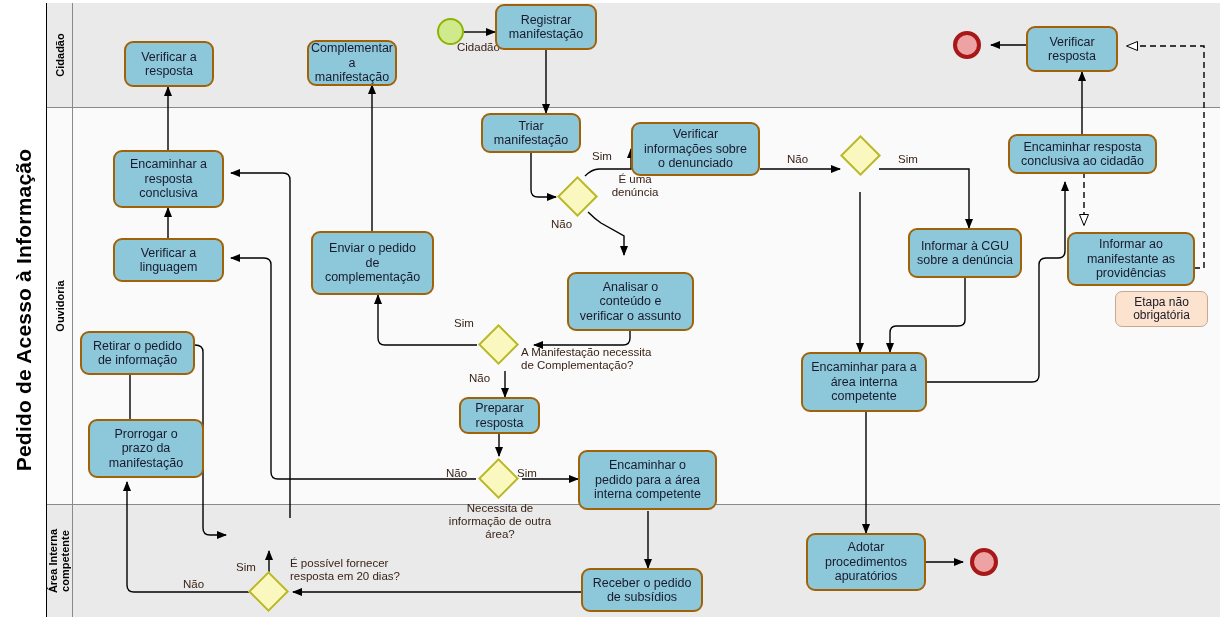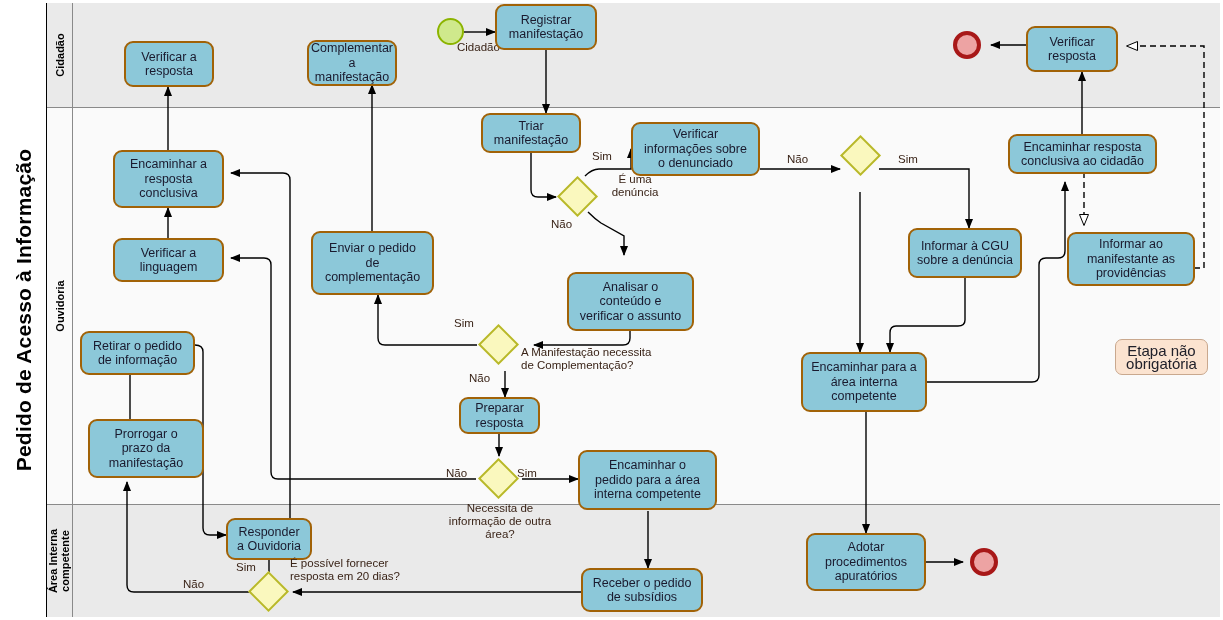--- a/index.html
+++ b/index.html
@@ -27,21 +27,21 @@
     display:flex;align-items:center;justify-content:center;text-align:center;
     font-size:12.5px;line-height:14.5px;color:#1a1a2e;padding:2px 4px;}
 
   .gw{position:absolute;box-sizing:border-box;background:#FAF8BE;border:2px solid #B8B82A;transform:rotate(45deg);}
 
   .ev{position:absolute;box-sizing:border-box;border-radius:50%;}
   .ev-start{background:#CFE98C;border:2px solid #8CB400;}
   .ev-end{background:#EDA3A3;border:4px solid #A81818;}
 
   .note{position:absolute;box-sizing:border-box;background:#FBE3D0;border:1px solid #C9A88E;border-radius:7px;
-    display:flex;align-items:center;justify-content:center;text-align:center;font-size:15px;line-height:13px;color:#20202a;margin-top:48px;}
+    display:flex;align-items:center;justify-content:center;text-align:center;font-size:12px;line-height:13px;color:#20202a;}
 
   .lbl{position:absolute;font-size:11.5px;line-height:13px;color:#3a2418;white-space:nowrap;}
   .lbl.wrap{white-space:normal;text-align:center;}
 </style>
 </head>
 <body>
 
 <div id="root">
 
   <div class="pool"></div>
@@ -173,21 +173,20 @@
   <div class="task" style="left:311px;top:231px;width:123px;height:64px;">Enviar o pedido<br>de<br>complementação</div>
   <div class="task" style="left:80px;top:331px;width:115px;height:44px;">Retirar o pedido<br>de informação</div>
   <div class="task" style="left:88px;top:419px;width:116px;height:59px;">Prorrogar o<br>prazo da<br>manifestação</div>
   <div class="task" style="left:459px;top:397px;width:81px;height:37px;">Preparar<br>resposta</div>
   <div class="task" style="left:578px;top:450px;width:139px;height:60px;">Encaminhar o<br>pedido para a área<br>interna competente</div>
   <div class="task" style="left:908px;top:228px;width:114px;height:50px;">Informar à CGU<br>sobre a denúncia</div>
   <div class="task" style="left:1008px;top:134px;width:149px;height:40px;">Encaminhar resposta<br>conclusiva ao cidadão</div>
   <div class="task" style="left:1067px;top:232px;width:128px;height:54px;">Informar ao<br>manifestante as<br>providências</div>
   <div class="task" style="left:801px;top:352px;width:126px;height:60px;">Encaminhar para a<br>área interna<br>competente</div>
 
-  <div class="task" style="left:226px;top:518px;width:86px;height:42px;">Responder<br>a Ouvidoria</div>
   <div class="task" style="left:581px;top:568px;width:122px;height:44px;">Receber o pedido<br>de subsídios</div>
   <div class="task" style="left:806px;top:533px;width:120px;height:58px;">Adotar<br>procedimentos<br>apuratórios</div>
 
   <div class="gw" style="left:563px;top:182px;width:29px;height:29px;"></div>
   <div class="lbl wrap" style="left:604px;top:173px;width:62px;">É uma<br>denúncia</div>
 
   <div class="gw" style="left:846px;top:141px;width:29px;height:29px;"></div>
 
   <div class="gw" style="left:484px;top:330px;width:29px;height:29px;"></div>
   <div class="lbl wrap" style="left:521px;top:346px;width:162px;text-align:left;">A Manifestação necessita<br>de Complementação?</div>

